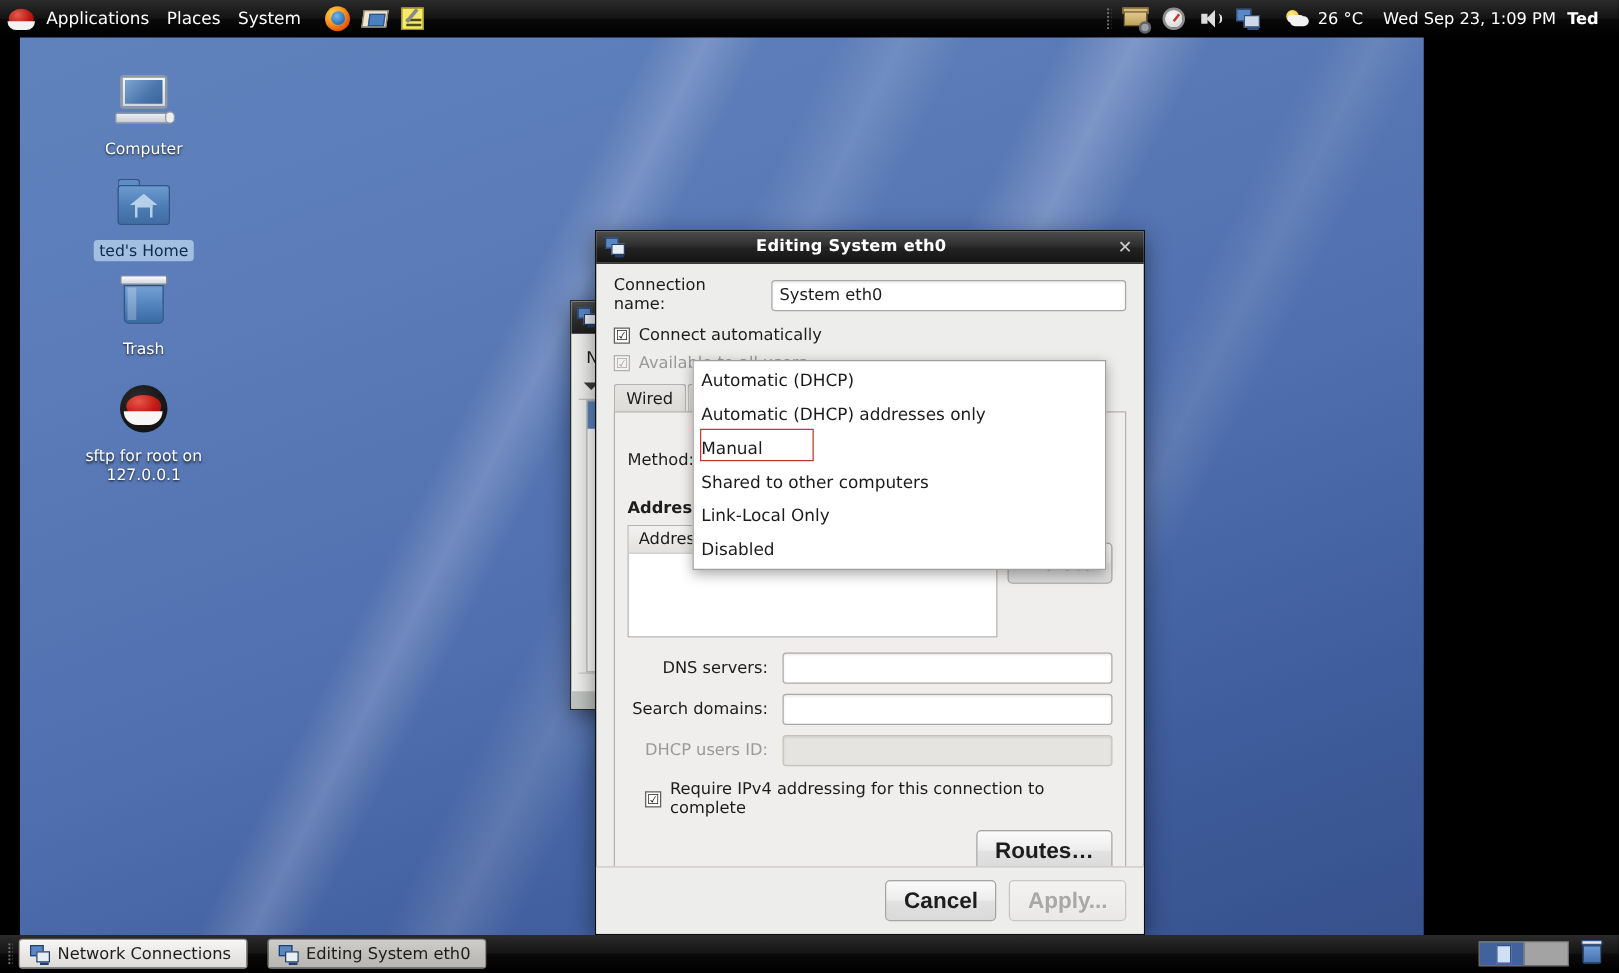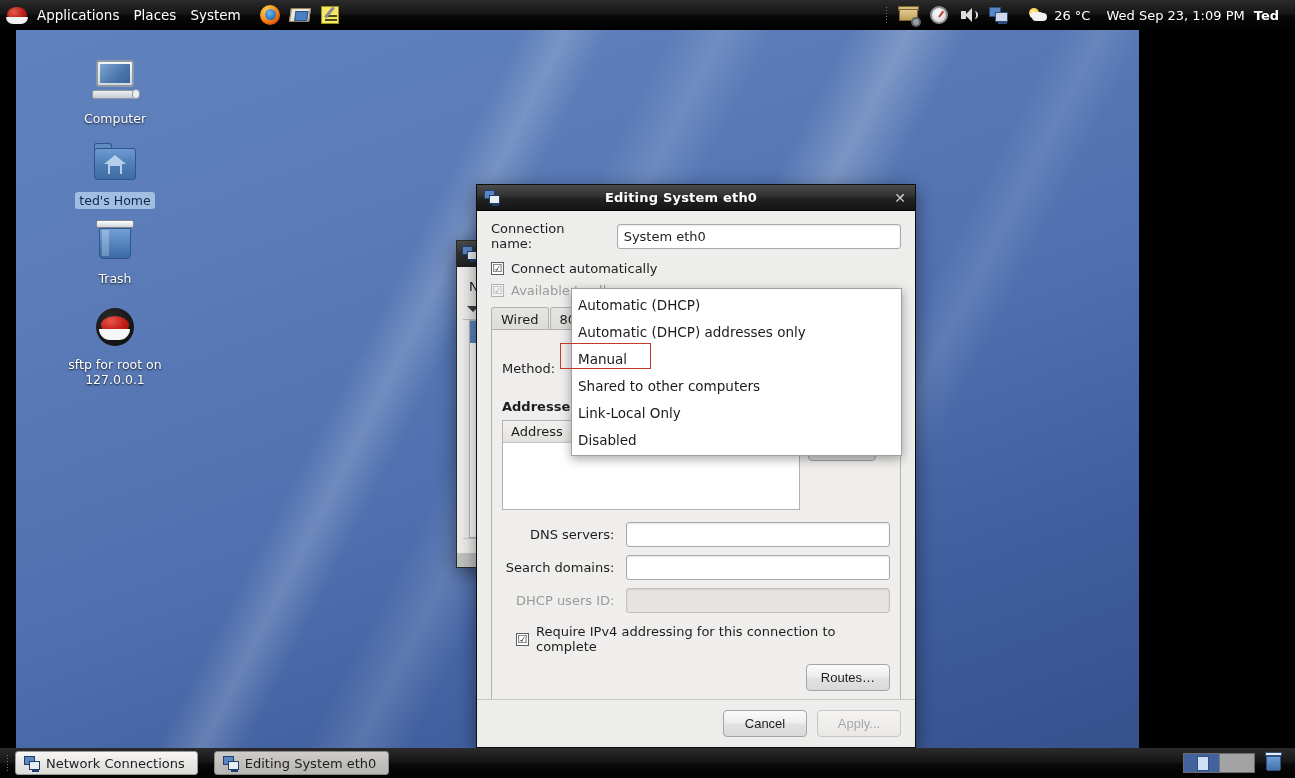--- a/index.html
+++ b/index.html
@@ -263,22 +263,22 @@
     width: 13px; height: 13px; background: #fff; border: 1px solid #5e5e5e;
     display:inline-flex; align-items:center; justify-content:center;
     font-size: 11px; line-height: 1; color: #1b1b1b; margin-right: 7px;
     flex: none;
   }
   .cbox.dim { border-color: #b0b0b0; color: #a8a8a8; background:#f3f2f1; }
 
   .gtk-btn {
     background: linear-gradient(to bottom, #fbfbfb 0%, #ededed 48%, #e2e2e2 52%, #d9d9d9 100%);
     border: 1px solid #a5a5a5; border-radius: 4px;
-    font-size: 13px; color: #1d1d1d;
-    padding: 5px 14px; cursor: pointer; white-space: nowrap;
+    font-size: 18px; color: #1d1d1d;
+    padding: 5px 14px; cursor: pointer; white-space: nowrap; font-weight: bold;
   }
   .gtk-btn.disabled { color: #a8a8a8; border-color: #c6c6c6;
     background: linear-gradient(to bottom,#f4f3f2,#e9e8e6); cursor: default; }
 
   
   #ed-tabs { display: flex; align-items: flex-end; height: 24px; margin-top: 8px; }
   .tab {
     height: 23px; padding: 0 9px; font-size: 13px; color: #1d1d1d;
     display:flex; align-items:center;
     background: linear-gradient(to bottom,#e6e5e3,#dcdbd8);
@@ -300,21 +300,21 @@
     background: linear-gradient(to bottom,#f3f2f0,#e2e1de);
     border-bottom: 1px solid #c3c3c3;
   }
   .addr-col {
     font-size: 13px; color: #1d1d1d; padding: 0 8px; height: 22px;
     display:flex; align-items:center; border-right: 1px solid #c9c9c9;
   }
 
   
   #method-menu {
-    position: absolute; left: 571px; top: 288px; width: 331px;
+    position: absolute; left: 554px; top: 288px; width: 331px;
     background: #ffffff; border: 1px solid #a0a0a0;
     box-shadow: 0 3px 10px rgba(0,0,0,0.35);
     z-index: 50; padding: 2px 0;
   }
   .menu-item {
     height: 27px; display: flex; align-items: center; padding: 0 0 0 6px;
     font-size: 13.5px; color: #1b1b1b; cursor: pointer;
   }
   #menu-highlight {
     position: absolute; left: 560px; top: 343px; width: 91px; height: 26px;

